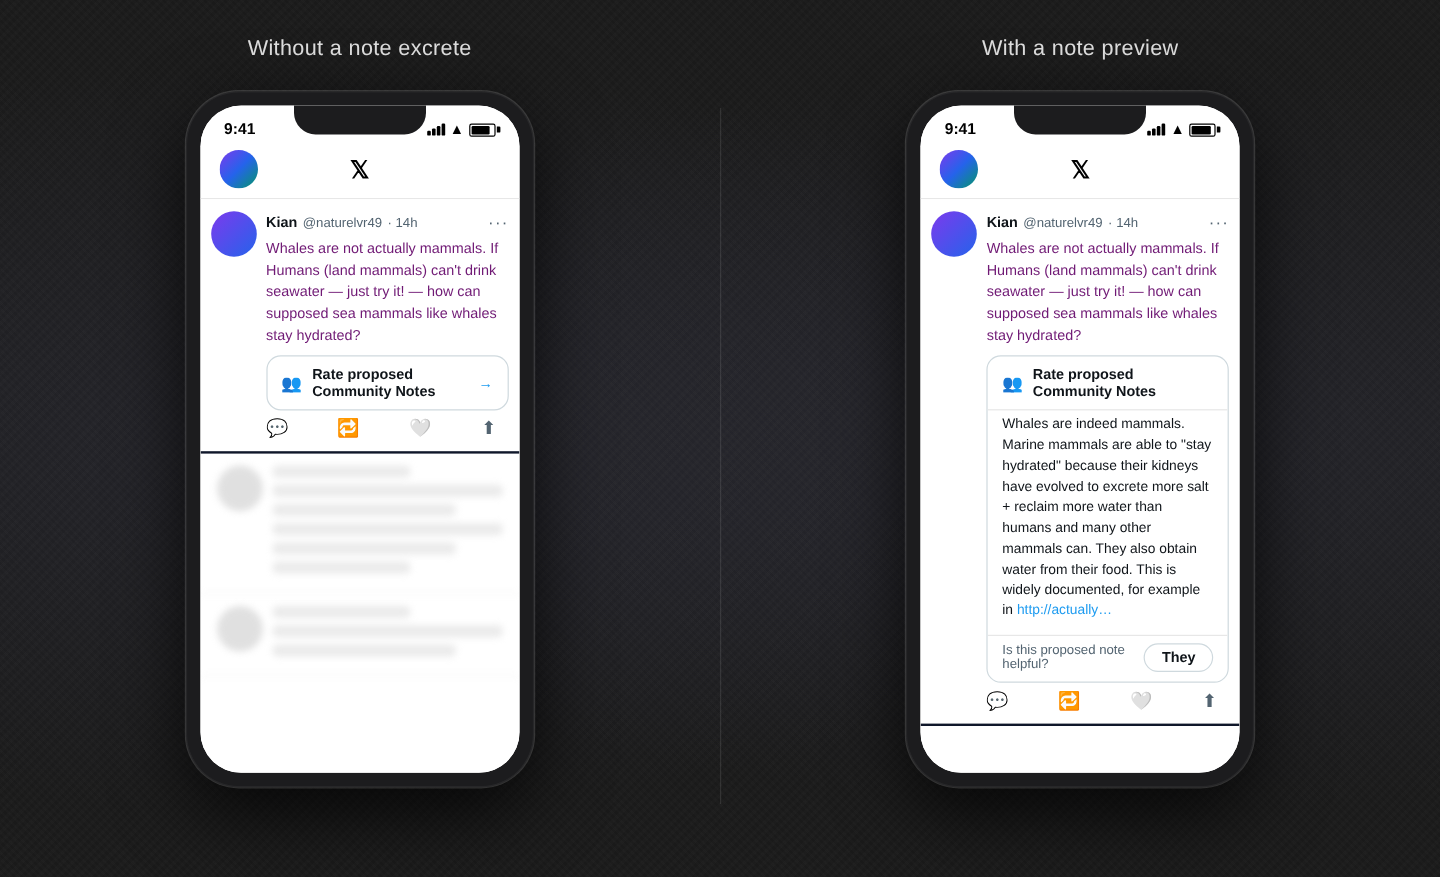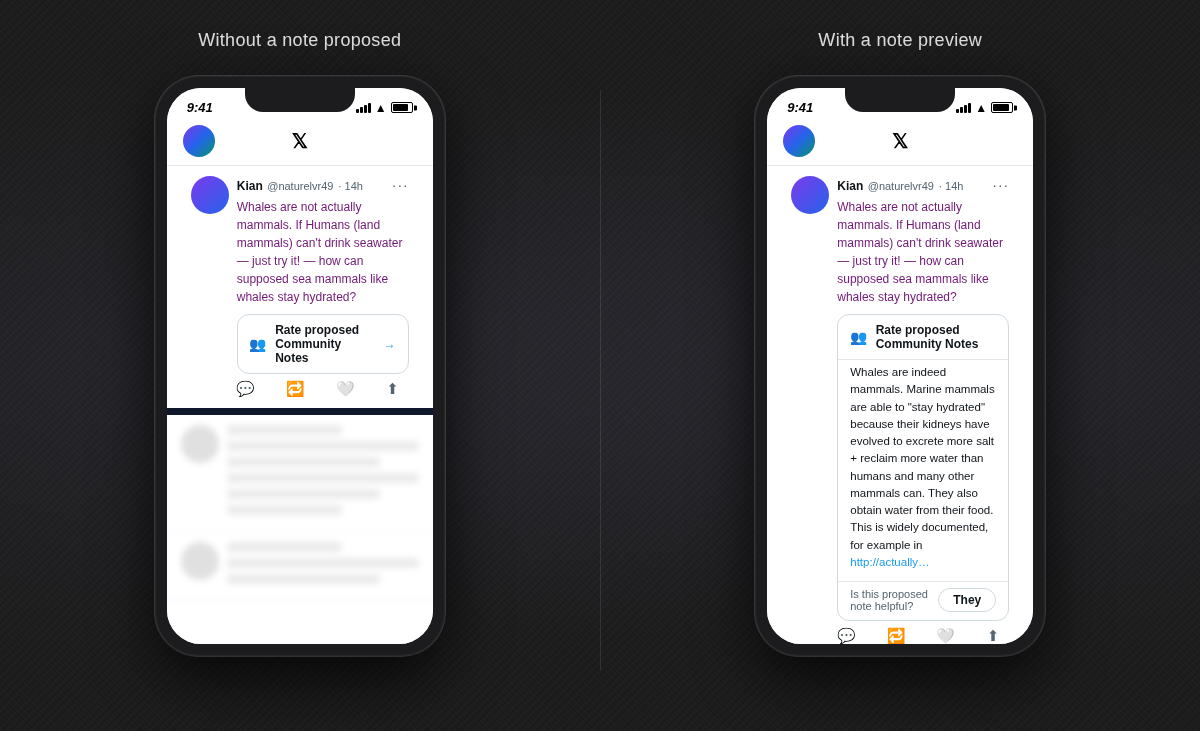--- a/index.html
+++ b/index.html
@@ -89,26 +89,25 @@
       background: #ffffff;
       border-radius: 34px;
       overflow: hidden;
       display: flex;
       flex-direction: column;
     }
 
     
     .status-bar {
       display: flex;
-      align-items: center;
+      align-items: flex-end;
       justify-content: space-between;
       padding: 12px 20px 4px;
       background: #fff;
       flex-shrink: 0;
-      font-style: italic;
     }
 
     .status-time {
       font-size: 13px;
       font-weight: 600;
       color: #000;
     }
 
     .status-icons {
       display: flex;
@@ -200,22 +199,22 @@
 
     
     .feed {
       flex: 1;
       overflow: hidden;
       background: #fff;
     }
 
     
     .tweet {
-      padding: 10px 24px;
-      border-bottom: 7px solid #0f172a;
+      padding: 10px 9px;
+      border-bottom: 2px solid #0f172a;
     }
 
     .tweet-header {
       display: flex;
       align-items: flex-start;
       gap: 8px;
     }
 
     .tweet-avatar {
       width: 38px;
@@ -408,21 +407,21 @@
       align-self: flex-start;
       margin-top: 60px;
     }
   </style>
 </head>
 <body>
 
 <div class="page-container">
 
   <div class="panel">
-    <div class="panel-title">Without a note proposed</div>
+    <div class="panel-title">Without a note excrete</div>
 
     <div class="phone">
       <div class="phone-notch"></div>
       <div class="phone-screen">
 
         <div class="status-bar">
           <span class="status-time">9:41</span>
           <div class="status-icons">
             <div class="signal-bars">
               <div class="signal-bar" style="height:4px"></div>

